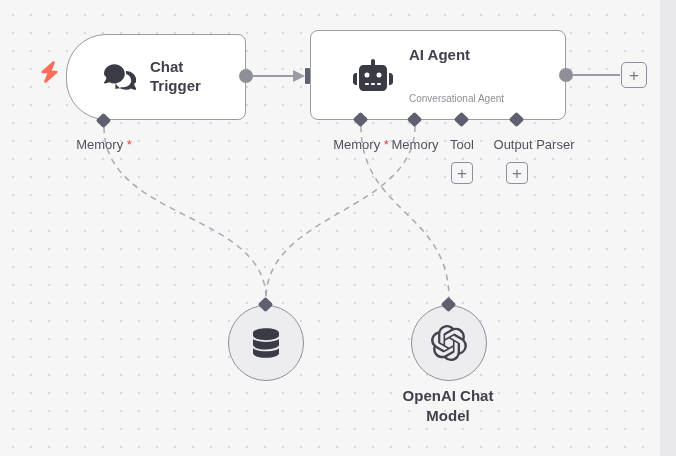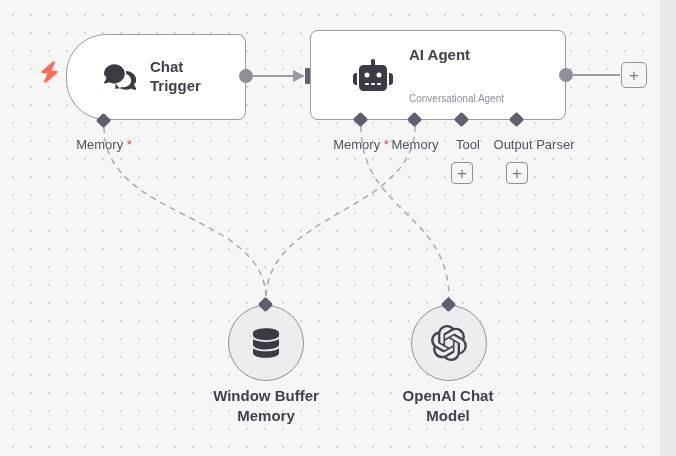--- a/index.html
+++ b/index.html
@@ -162,21 +162,21 @@
 
   <div class="plabel" style="left:104px; top:137px;">
     <span>Memory</span><span class="req"> *</span>
   </div>
   <div class="plabel" style="left:361px; top:137px;">
     <span>Memory</span><span class="req"> *</span>
   </div>
   <div class="plabel" style="left:415px; top:137px;">
     <span>Memory</span>
   </div>
-  <div class="plabel" style="left:462px; top:137px;margin-left:6px;">
+  <div class="plabel" style="left:462px; top:137px;">
     <span>Tool</span>
   </div>
   <div class="plabel" style="left:517px; top:137px;padding-left:34px;">
     <span>Output Parser</span>
   </div>
 
   <div class="plus-btn" style="left:451px; top:162px; width:22px; height:22px;">
     <span>+</span>
   </div>
   <div class="plus-btn" style="left:506px; top:162px; width:22px; height:22px;">
@@ -184,21 +184,20 @@
   </div>
 
   <div class="round-node" style="left:228px; top:305px;">
     <span class="nicon">
       <svg width="26" height="30" viewBox="0 0 448 512">
           <path fill="#3b3b45" d="M448 80v48c0 44.2-100.3 80-224 80S0 172.2 0 128V80C0 35.8 100.3 0 224 0S448 35.8 448 80zM393.2 214.7c20.8-7.4 39.9-16.9 54.8-28.6V288c0 44.2-100.3 80-224 80S0 332.2 0 288V186.1c14.9 11.8 34 21.2 54.8 28.6C99.7 230.7 159.5 240 224 240s124.3-9.3 169.2-25.3zM0 346.1c14.9 11.8 34 21.2 54.8 28.6C99.7 390.7 159.5 400 224 400s124.3-9.3 169.2-25.3c20.8-7.4 39.9-16.9 54.8-28.6V432c0 44.2-100.3 80-224 80S0 476.2 0 432V346.1z"></path>
         </svg>
     </span>
   </div>
   <div class="diamond" style="left:260px; top:299px;"></div>
-  <div class="round-label" style="left:186px; top:386px; width:160px;">Window Buffer Memory</div>
 
   <div class="round-node" style="left:411px; top:305px;">
     <span class="nicon">
       <svg width="36" height="36" viewBox="0 0 24 24">
           <path fill="#44444e" d="M22.2819 9.8211a5.9847 5.9847 0 0 0-.5157-4.9108 6.0462 6.0462 0 0 0-6.5098-2.9A6.0651 6.0651 0 0 0 4.9807 4.1818a5.9847 5.9847 0 0 0-3.9977 2.9 6.0462 6.0462 0 0 0 .7427 7.0966 5.98 5.98 0 0 0 .511 4.9107 6.051 6.051 0 0 0 6.5146 2.9001A5.9847 5.9847 0 0 0 13.2599 24a6.0557 6.0557 0 0 0 5.7718-4.2058 5.9894 5.9894 0 0 0 3.9977-2.9001 6.0557 6.0557 0 0 0-.7475-7.073zm-9.022 12.6081a4.4755 4.4755 0 0 1-2.8764-1.0408l.1419-.0804 4.7783-2.7582a.7948.7948 0 0 0 .3927-.6813v-6.7369l2.02 1.1686a.071.071 0 0 1 .038.052v5.5826a4.504 4.504 0 0 1-4.4945 4.4944zm-9.6607-4.1254a4.4708 4.4708 0 0 1-.5346-3.0137l.142.0852 4.783 2.7582a.7712.7712 0 0 0 .7806 0l5.8428-3.3685v2.3324a.0804.0804 0 0 1-.0332.0615L9.74 19.9502a4.4992 4.4992 0 0 1-6.1408-1.6464zM2.3408 7.8956a4.485 4.485 0 0 1 2.3655-1.9728V11.6a.7664.7664 0 0 0 .3879.6765l5.8144 3.3543-2.0201 1.1685a.0757.0757 0 0 1-.071 0l-4.8303-2.7865A4.504 4.504 0 0 1 2.3408 7.8956zm16.5963 3.8558L13.1038 8.364 15.1192 7.2a.0757.0757 0 0 1 .071 0l4.8303 2.7913a4.4944 4.4944 0 0 1-.6765 8.1042v-5.6772a.79.79 0 0 0-.407-.667zm2.0107-3.0231l-.142-.0852-4.7735-2.7818a.7759.7759 0 0 0-.7854 0L9.409 9.2297V6.8974a.0662.0662 0 0 1 .0284-.0615l4.8303-2.7866a4.4992 4.4992 0 0 1 6.6802 4.66zM8.3065 12.863l-2.02-1.1638a.0804.0804 0 0 1-.038-.0567V6.0742a4.4992 4.4992 0 0 1 7.3757-3.4537l-.142.0805L8.704 5.459a.7948.7948 0 0 0-.3927.6813zm1.0976-2.3654l2.602-1.4998 2.6069 1.4998v2.9994l-2.5974 1.4997-2.6067-1.4997Z"></path>
         </svg>
     </span>
   </div>
   <div class="diamond" style="left:443px; top:299px;"></div>
   <div class="round-label" style="left:388px; top:386px; width:120px;">OpenAI Chat Model</div>

